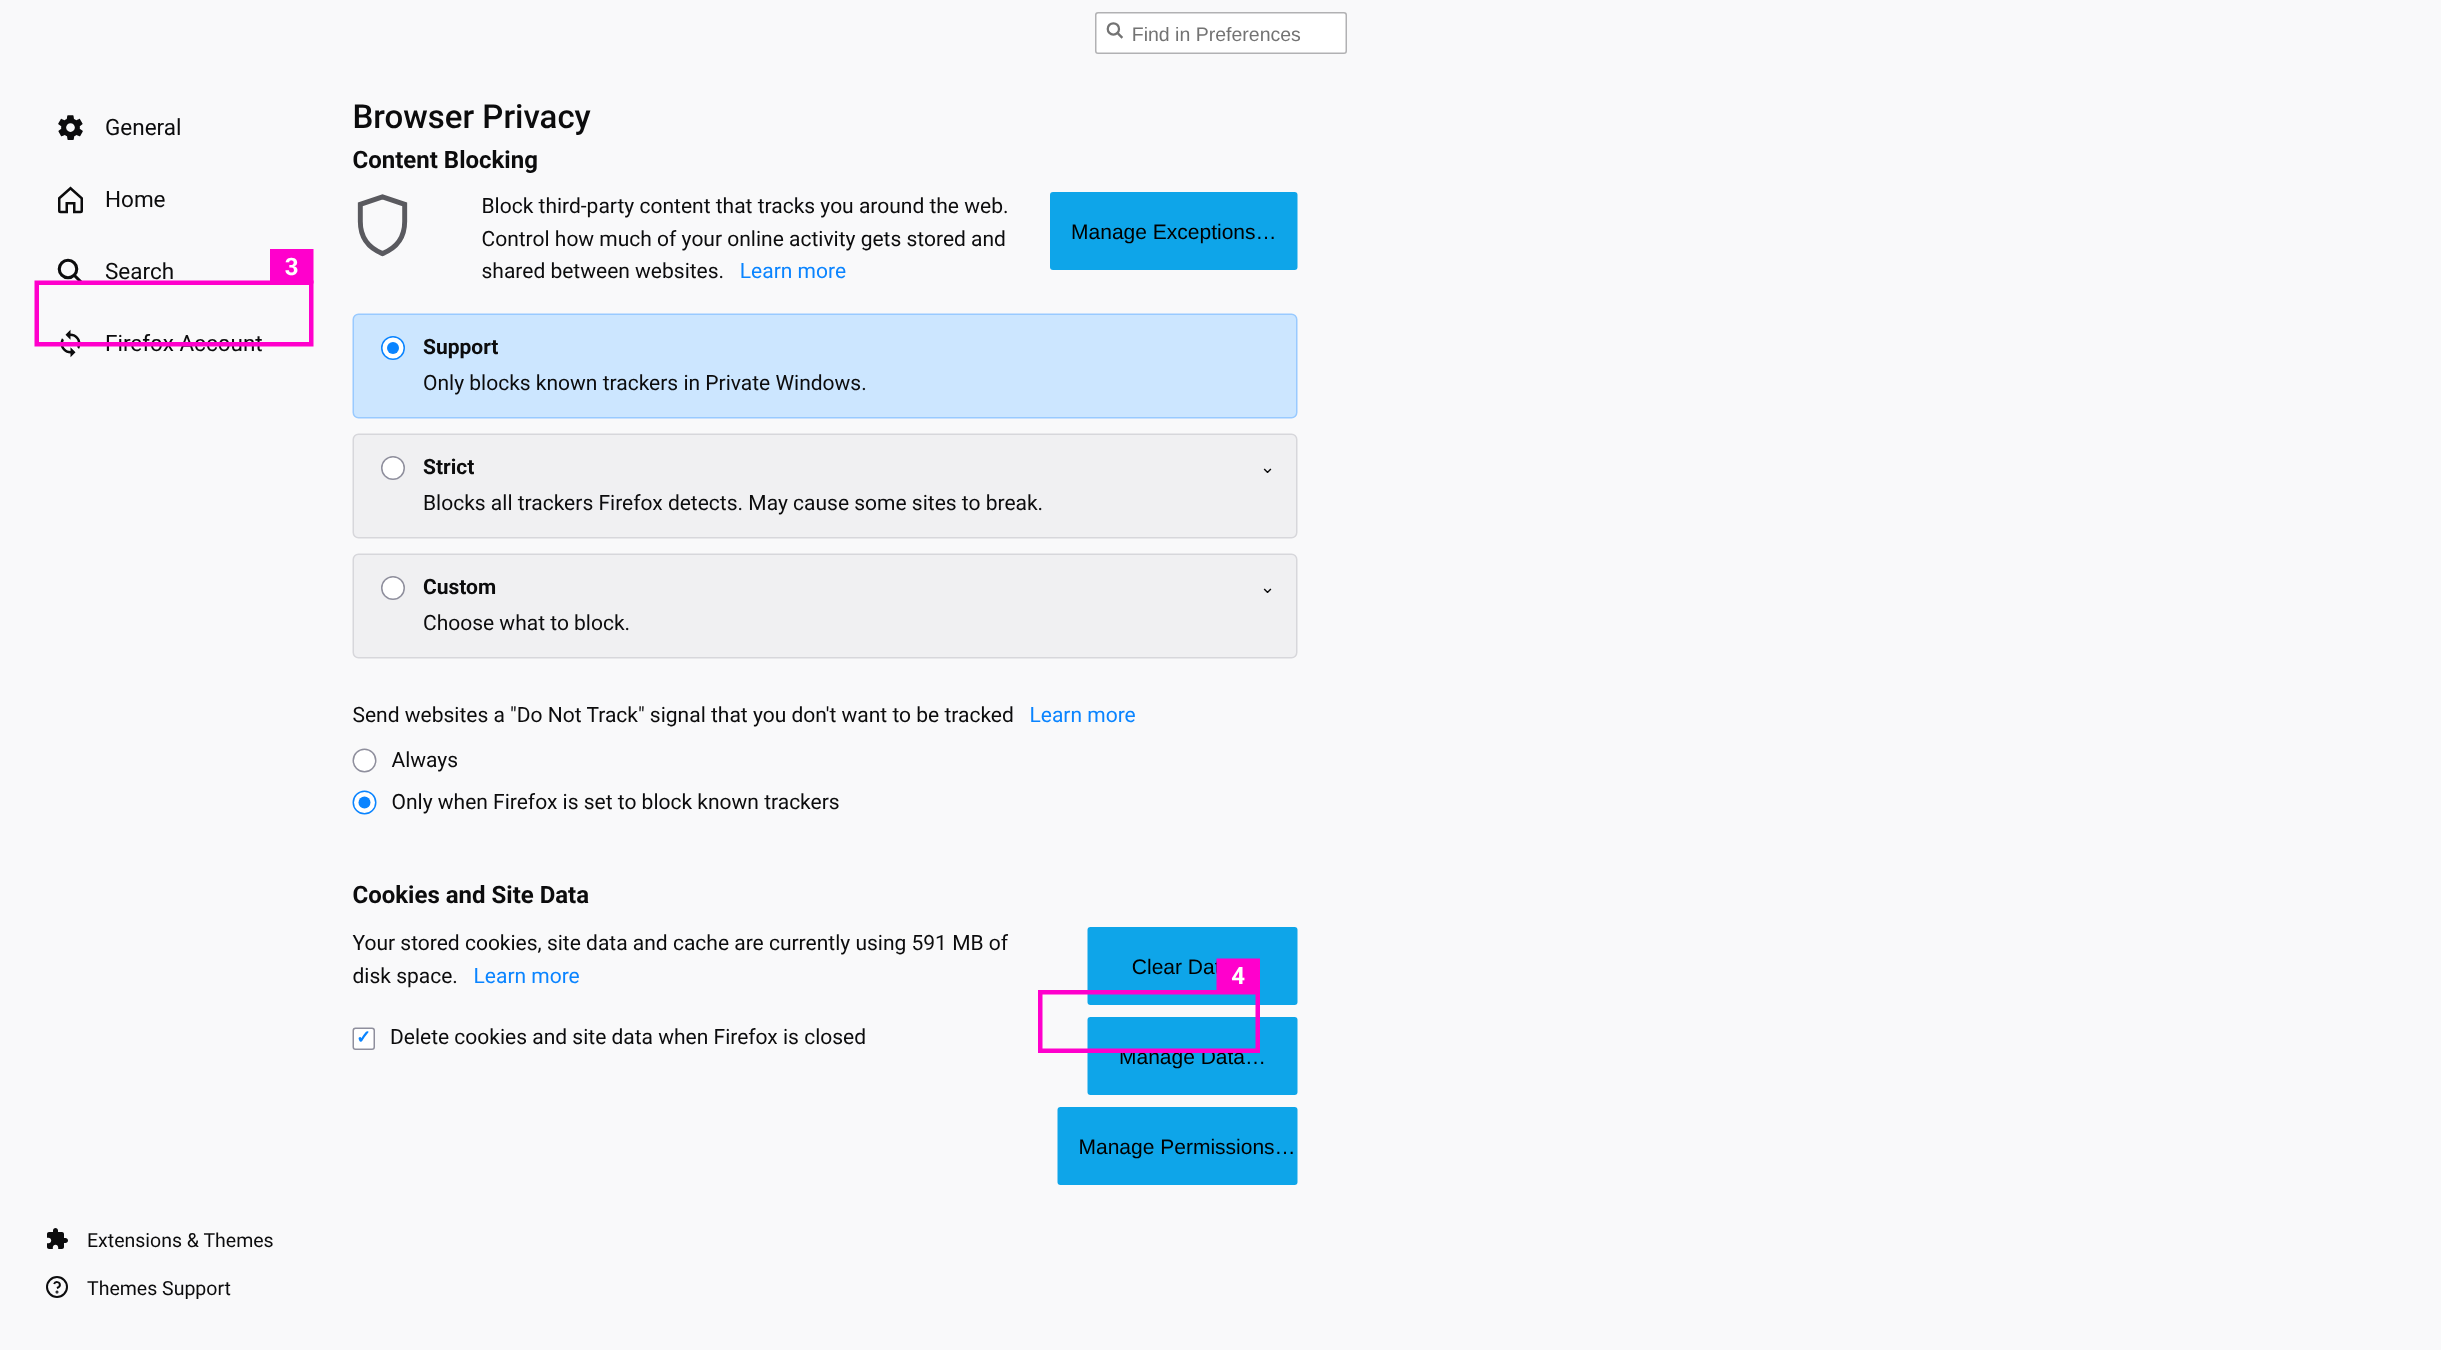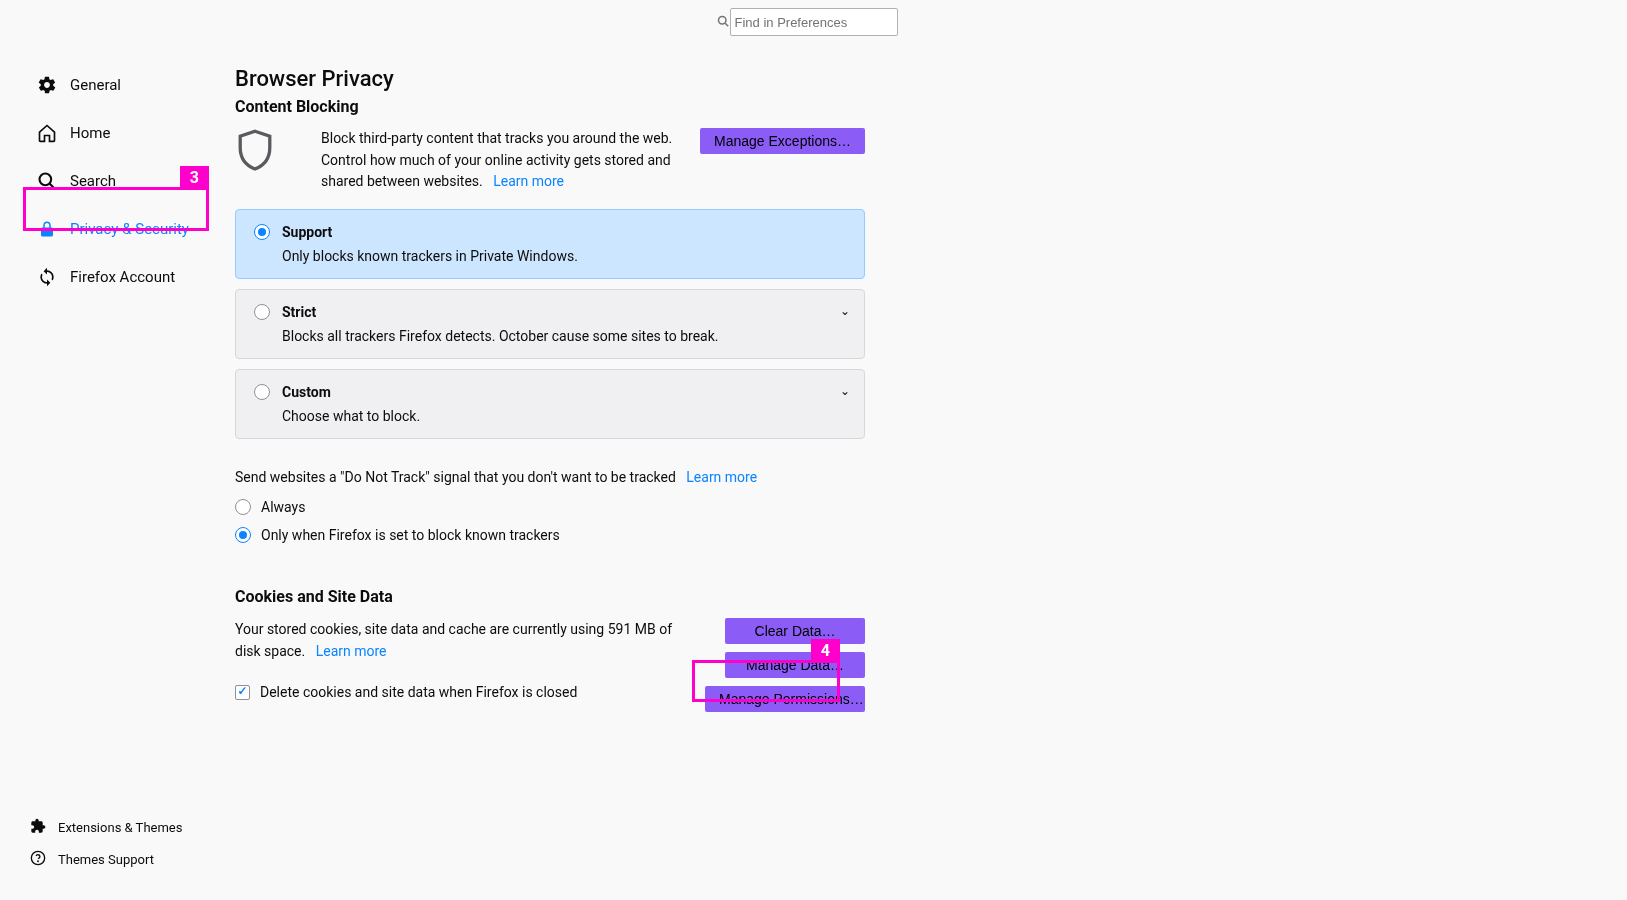--- a/index.html
+++ b/index.html
@@ -20,21 +20,20 @@
 .search-box {
   width: 168px;
   height: 28px;
   border: 1px solid #b1b1b3;
   border-radius: 2px;
   display: flex;
   align-items: center;
   padding: 0 6px;
   background: #fff;
   gap: 6px;
-  justify-content: center;
 }
 .search-box input {
   border: none;
   outline: none;
   font-size: 13px;
   flex: 1;
   background: transparent;
 }
 .search-box input::placeholder { color: #737373; }
 .layout {
@@ -85,23 +84,23 @@
 .content-block-row {
   display: flex;
   align-items: flex-start;
   gap: 18px;
   margin-bottom: 16px;
 }
 .shield-wrap { width: 40px; flex-shrink: 0; }
 .desc-col { flex: 1; line-height: 1.55; font-size: 14px; margin-left: 28px; }
 .link { color: #0a84ff; cursor: pointer; }
 .btn {
-  background: #8b5cf6;
+  background: #0ea5e9;
   border: none;
-  padding: 5px 14px;
+  padding: 18px 14px;
   font-size: 14px;
   cursor: pointer;
   border-radius: 2px;
   white-space: nowrap;
 }
 .btn-col { display: flex; flex-direction: column; gap: 8px; align-items: flex-end; flex-shrink: 0; width: 160px; }
 .radio-card-group { display: flex; flex-direction: column; gap: 10px; margin-bottom: 30px; }
 .radio-card {
   border: 1px solid #d7d7db;
   border-radius: 4px;
@@ -187,28 +186,20 @@
       </div>
       <div class="sidebar-item">
         <span class="icon">
           <svg width="20" height="20" viewBox="0 0 24 24" fill="none" stroke="#0c0c0d" stroke-width="2.5">
               <circle cx="10" cy="10" r="7"></circle>
               <line x1="15" y1="15" x2="21" y2="21"></line>
             </svg>
         </span>
         <span>Search</span>
       </div>
-      <div class="sidebar-item active">
-        <span class="icon">
-          <svg width="18" height="18" viewBox="0 0 24 24" fill="#0a84ff">
-              <path d="M18 10h-1V7c0-2.8-2.2-5-5-5S7 4.2 7 7v3H6c-1.1 0-2 .9-2 2v8c0 1.1.9 2 2 2h12c1.1 0 2-.9 2-2v-8c0-1.1-.9-2-2-2zM9 7c0-1.7 1.3-3 3-3s3 1.3 3 3v3H9V7z"></path>
-            </svg>
-        </span>
-        <span>Privacy &amp; Security</span>
-      </div>
       <div class="sidebar-item">
         <span class="icon">
           <svg width="20" height="20" viewBox="0 0 24 24" fill="#0c0c0d">
               <path d="M12 4V1L8 5l4 4V6c3.3 0 6 2.7 6 6 0 1-.3 2-.7 2.8l1.5 1.5C19.5 15 20 13.6 20 12c0-4.4-3.6-8-8-8zm0 14c-3.3 0-6-2.7-6-6 0-1 .3-2 .7-2.8L5.2 7.7C4.5 9 4 10.4 4 12c0 4.4 3.6 8 8 8v3l4-4-4-4v3z"></path>
             </svg>
         </span>
         <span>Firefox Account</span>
       </div>
     </div>
     <div class="sidebar-footer">
@@ -259,21 +250,21 @@
           <div class="radio-title">Support</div>
         </div>
         <div class="radio-sub">Only blocks known trackers in Private Windows.</div>
       </div>
       <div class="radio-card">
         <span class="chevron">⌄</span>
         <div class="radio-card-head">
           <div class="radio-outer"></div>
           <div class="radio-title">Strict</div>
         </div>
-        <div class="radio-sub">Blocks all trackers Firefox detects. October cause some sites to break.</div>
+        <div class="radio-sub">Blocks all trackers Firefox detects. May cause some sites to break.</div>
       </div>
       <div class="radio-card">
         <span class="chevron">⌄</span>
         <div class="radio-card-head">
           <div class="radio-outer"></div>
           <div class="radio-title">Custom</div>
         </div>
         <div class="radio-sub">Choose what to block.</div>
       </div>
     </div>

